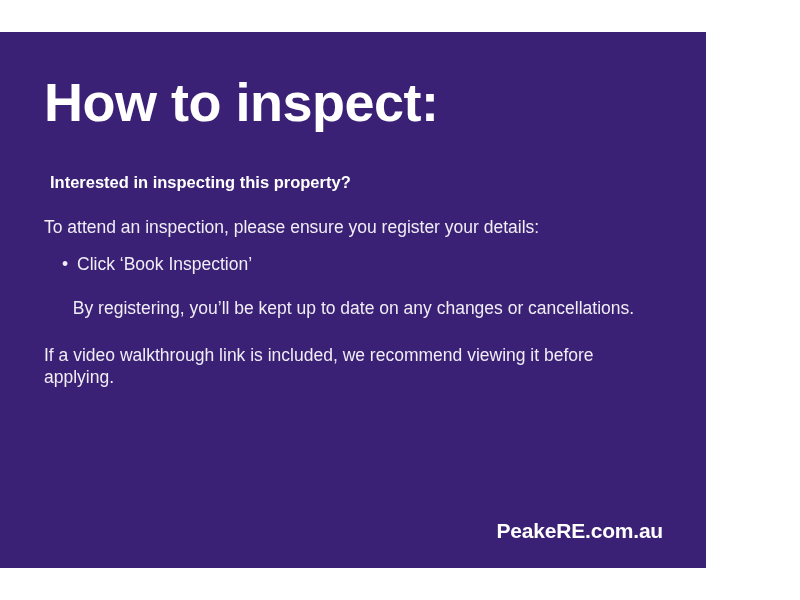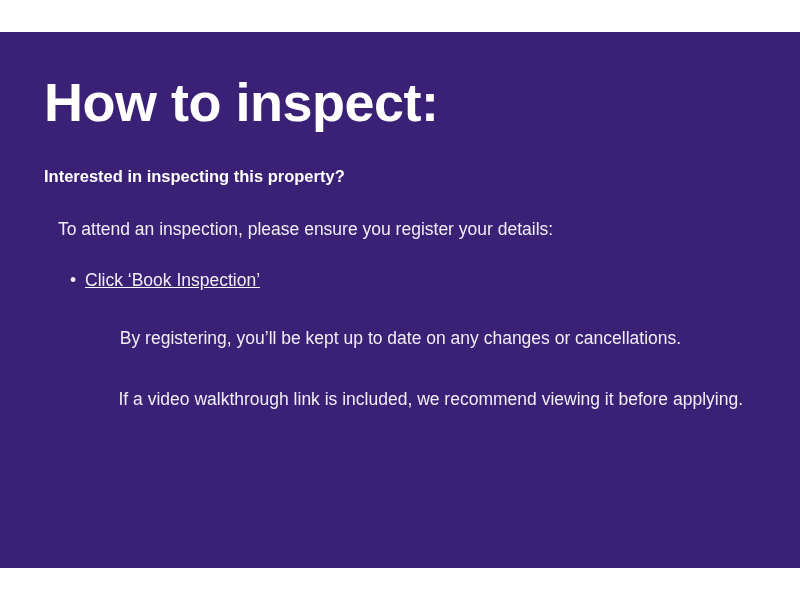--- a/index.html
+++ b/index.html
@@ -11,21 +11,21 @@
     height: 600px;
     background: #ffffff;
     font-family: "Liberation Sans", sans-serif;
     overflow: hidden;
   }
 
   #slide {
     position: absolute;
     left: 0;
     top: 32px;
-    width: 800px;
+    width: 706px;
     height: 536px;
     background: #3a2175;
     color: #ffffff;
     box-sizing: border-box;
   }
 
   #content {
     position: absolute;
     left: 44px;
     top: 0;
@@ -38,42 +38,41 @@
     line-height: 1;
     letter-spacing: -0.5px;
     margin: 0;
     padding-top: 43px;
     color: #ffffff;
   }
 
   #subheading {
     font-size: 16.5px;
     font-weight: bold;
-    margin: 0;
+    margin: 6px;
     padding-top: 38px;
     color: #ffffff;
   }
 
   .body-para {
     font-size: 17.5px;
     font-weight: normal;
     line-height: 1.26;
-    margin: 14px;
+    margin: 0;
     color: #f0edf6;
   }
 
   #intro-para {
     padding-top: 18px;
   }
 
   #bullet-list {
     list-style: none;
-    margin: 8px;
+    margin: 0;
     padding: 16px 0 0 0;
-    text-decoration: underline;
   }
   #bullet-list li {
     font-size: 17.5px;
     line-height: 1.19;
     color: #f0edf6;
     padding-left: 33px;
     position: relative;
   }
   #bullet-list li::before {
     content: "\2022";
@@ -85,21 +84,20 @@
     color: #f0edf6;
   }
 
   #registering-para {
     padding-top: 22px;
     text-align: center;
   }
 
   #video-para {
     padding-top: 25px;
-    text-align: right;
   }
 
   #apply-para {
     padding-top: 25px;
   }
 
   #footer-brand {
     position: absolute;
     right: 43px;
     top: 487px;
@@ -128,13 +126,14 @@
 
     <p id="registering-para" class="body-para">
       <span>By registering, you’ll be kept up to date on any changes or cancellations.</span><br>
     </p>
 
     <p id="video-para" class="body-para">If a video walkthrough link is included, we recommend viewing it before applying.</p>
 
 
   </div>
 
+  <div id="footer-brand">PeakeRE.com.au</div>
 </div>
 
 </body></html>

